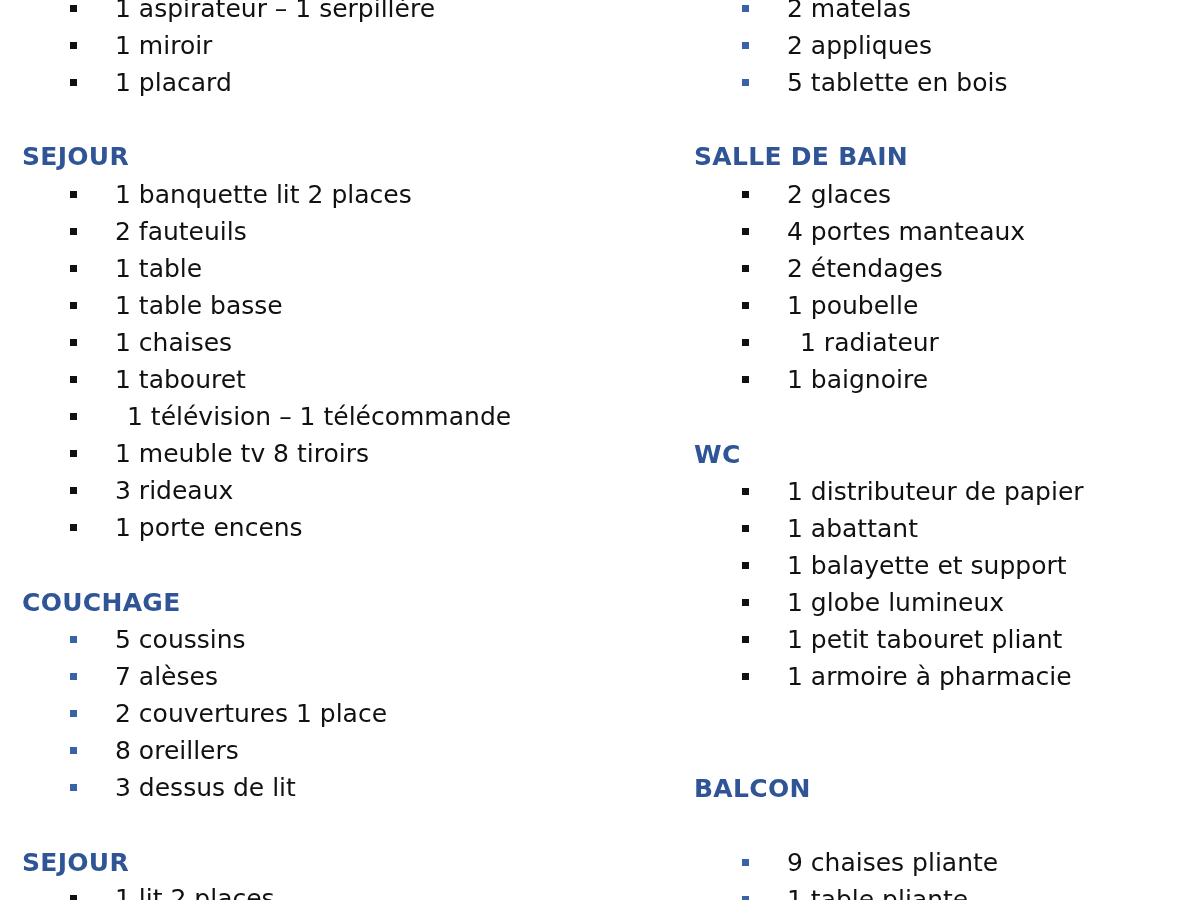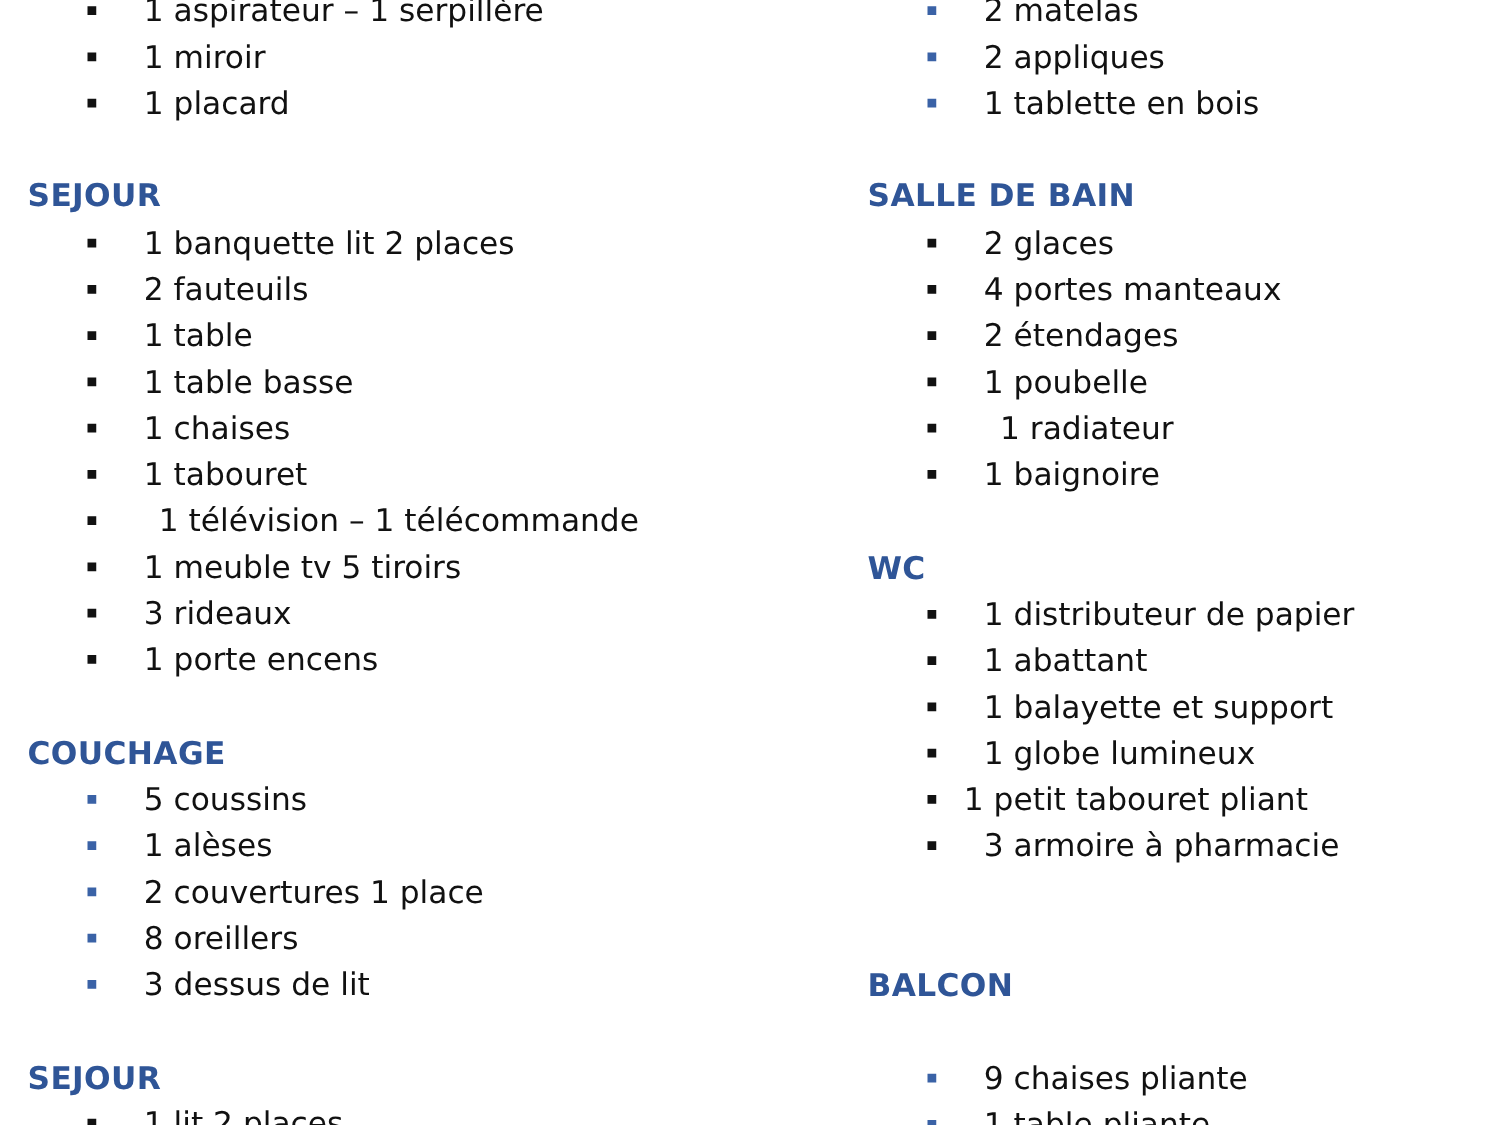--- a/index.html
+++ b/index.html
@@ -66,39 +66,39 @@
   <div class="item" style="top:361px;left:70px">
       <span class="bullet black" style="left:0"></span>
       <span class="label" style="left:45px">1 tabouret</span>
     </div>
   <div class="item" style="top:398px;left:70px">
       <span class="bullet black" style="left:0"></span>
       <span class="label" style="left:57px">1 télévision – 1 télécommande</span>
     </div>
   <div class="item" style="top:435px;left:70px">
       <span class="bullet black" style="left:0"></span>
-      <span class="label" style="left:45px">1 meuble tv 5 tiroirs</span>
+      <span class="label" style="left:45px">1 meuble tv 8 tiroirs</span>
     </div>
   <div class="item" style="top:472px;left:70px">
       <span class="bullet black" style="left:0"></span>
       <span class="label" style="left:45px">3 rideaux</span>
     </div>
   <div class="item" style="top:509px;left:70px">
       <span class="bullet black" style="left:0"></span>
       <span class="label" style="left:45px">1 porte encens</span>
     </div>
 
   <div class="heading" style="top:588px;left:22px">COUCHAGE</div>
   <div class="item" style="top:621px;left:70px">
       <span class="bullet blue" style="left:0"></span>
       <span class="label" style="left:45px">5 coussins</span>
     </div>
   <div class="item" style="top:658px;left:70px">
       <span class="bullet blue" style="left:0"></span>
-      <span class="label" style="left:45px">1 alèses</span>
+      <span class="label" style="left:45px">7 alèses</span>
     </div>
   <div class="item" style="top:695px;left:70px">
       <span class="bullet blue" style="left:0"></span>
       <span class="label" style="left:45px">2 couvertures 1 place</span>
     </div>
   <div class="item" style="top:732px;left:70px">
       <span class="bullet blue" style="left:0"></span>
       <span class="label" style="left:45px">8 oreillers</span>
     </div>
   <div class="item" style="top:769px;left:70px">
@@ -117,21 +117,21 @@
   <div class="item" style="top:-10px;left:70px">
       <span class="bullet blue" style="left:0"></span>
       <span class="label" style="left:45px">2 matelas</span>
     </div>
   <div class="item" style="top:27px;left:70px">
       <span class="bullet blue" style="left:0"></span>
       <span class="label" style="left:45px">2 appliques</span>
     </div>
   <div class="item" style="top:64px;left:70px">
       <span class="bullet blue" style="left:0"></span>
-      <span class="label" style="left:45px">1 tablette en bois</span>
+      <span class="label" style="left:45px">5 tablette en bois</span>
     </div>
 
   <div class="heading" style="top:142px;left:22px">SALLE DE BAIN</div>
   <div class="item" style="top:176px;left:70px">
       <span class="bullet black" style="left:0"></span>
       <span class="label" style="left:45px">2 glaces</span>
     </div>
   <div class="item" style="top:213px;left:70px">
       <span class="bullet black" style="left:0"></span>
       <span class="label" style="left:45px">4 portes manteaux</span>
@@ -165,25 +165,25 @@
   <div class="item" style="top:547px;left:70px">
       <span class="bullet black" style="left:0"></span>
       <span class="label" style="left:45px">1 balayette et support</span>
     </div>
   <div class="item" style="top:584px;left:70px">
       <span class="bullet black" style="left:0"></span>
       <span class="label" style="left:45px">1 globe lumineux</span>
     </div>
   <div class="item" style="top:621px;left:70px">
       <span class="bullet black" style="left:0"></span>
-      <span class="label" style="left:29px">1 petit tabouret pliant</span>
+      <span class="label" style="left:45px">1 petit tabouret pliant</span>
     </div>
   <div class="item" style="top:658px;left:70px">
       <span class="bullet black" style="left:0"></span>
-      <span class="label" style="left:45px">3 armoire à pharmacie</span>
+      <span class="label" style="left:45px">1 armoire à pharmacie</span>
     </div>
 
   <div class="heading" style="top:774px;left:22px">BALCON</div>
   <div class="item" style="top:844px;left:70px">
       <span class="bullet blue" style="left:0"></span>
       <span class="label" style="left:45px">9 chaises pliante</span>
     </div>
   <div class="item" style="top:881px;left:70px">
       <span class="bullet blue" style="left:0"></span>
       <span class="label" style="left:45px">1 table pliante</span>

